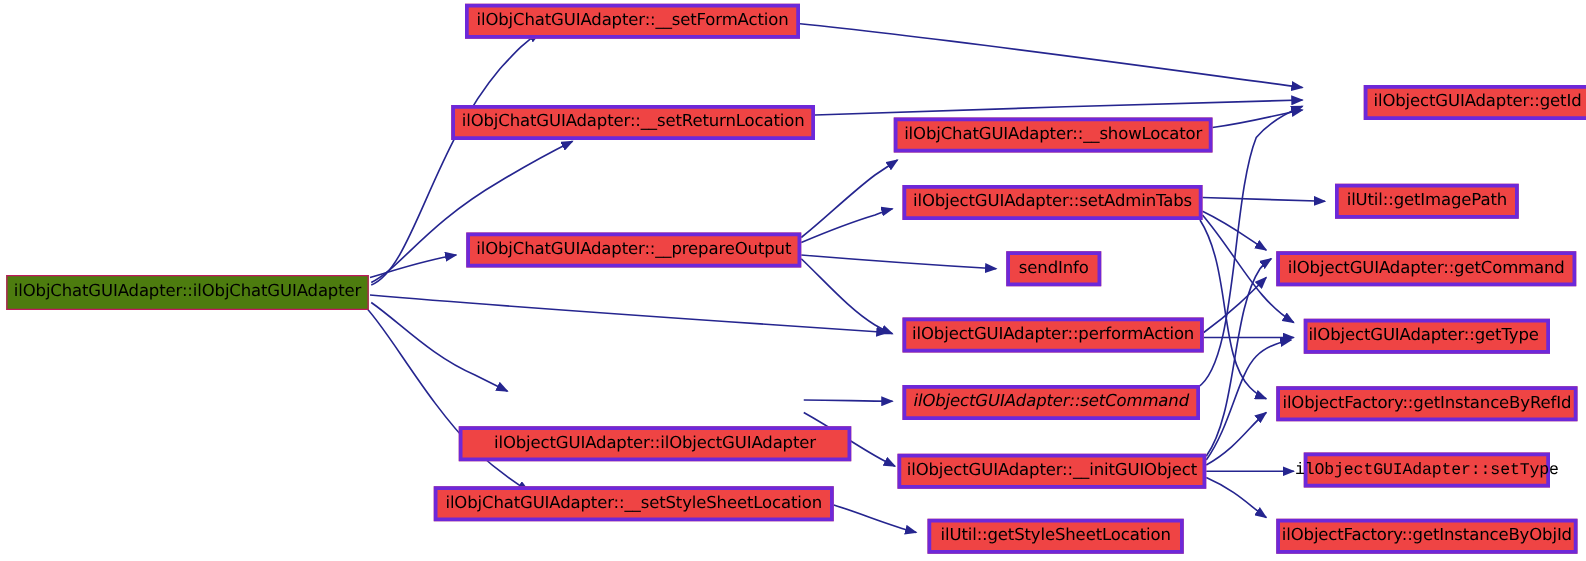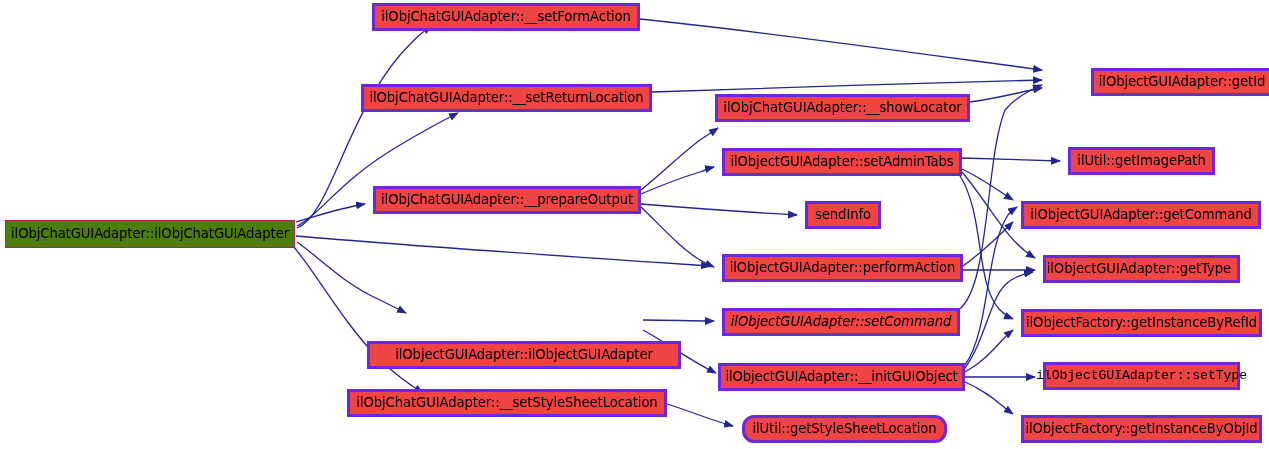--- a/index.html
+++ b/index.html
@@ -120,21 +120,21 @@
       </div>
       <div class="node" style="left: 722px; top: 254px; width: 241px; height: 28px;">
         <span class="node-label">ilObjectGUIAdapter::performAction</span>
       </div>
       <div class="node" style="left: 722px; top: 308px; width: 238px; height: 28px; font-style: italic;">
         <span class="node-label">ilObjectGUIAdapter::setCommand</span>
       </div>
       <div class="node" style="left: 718px; top: 363px; width: 247px; height: 28px;">
         <span class="node-label">ilObjectGUIAdapter::__initGUIObject</span>
       </div>
-      <div class="node" style="left: 742px; top: 415px; width: 205px; height: 28px; border-radius: 12px;">
+      <div class="node" style="left: 742px; top: 415px; width: 205px; height: 28px;">
         <span class="node-label">ilUtil::getStyleSheetLocation</span>
       </div>
       <div class="node" style="left: 1050px; top: 68px; width: 182px; height: 28px; margin-left: 41px;">
         <span class="node-label">ilObjectGUIAdapter::getId</span>
       </div>
       <div class="node" style="left: 1068px; top: 147px; width: 147px; height: 28px;">
         <span class="node-label">ilUtil::getImagePath</span>
       </div>
       <div class="node" style="left: 1021px; top: 201px; width: 240px; height: 28px;">
         <span class="node-label">ilObjectGUIAdapter::getCommand</span>

